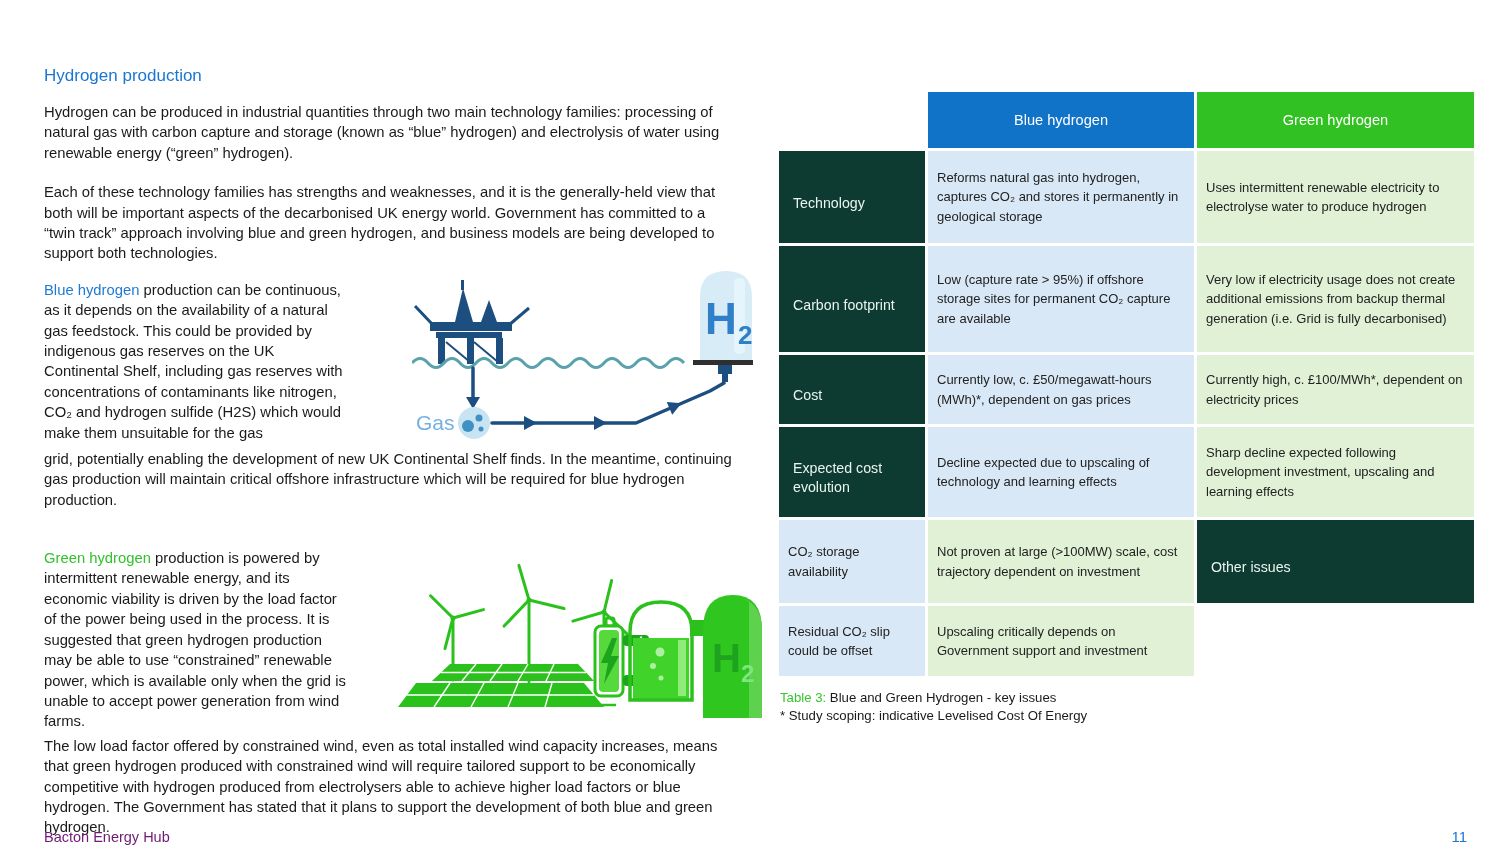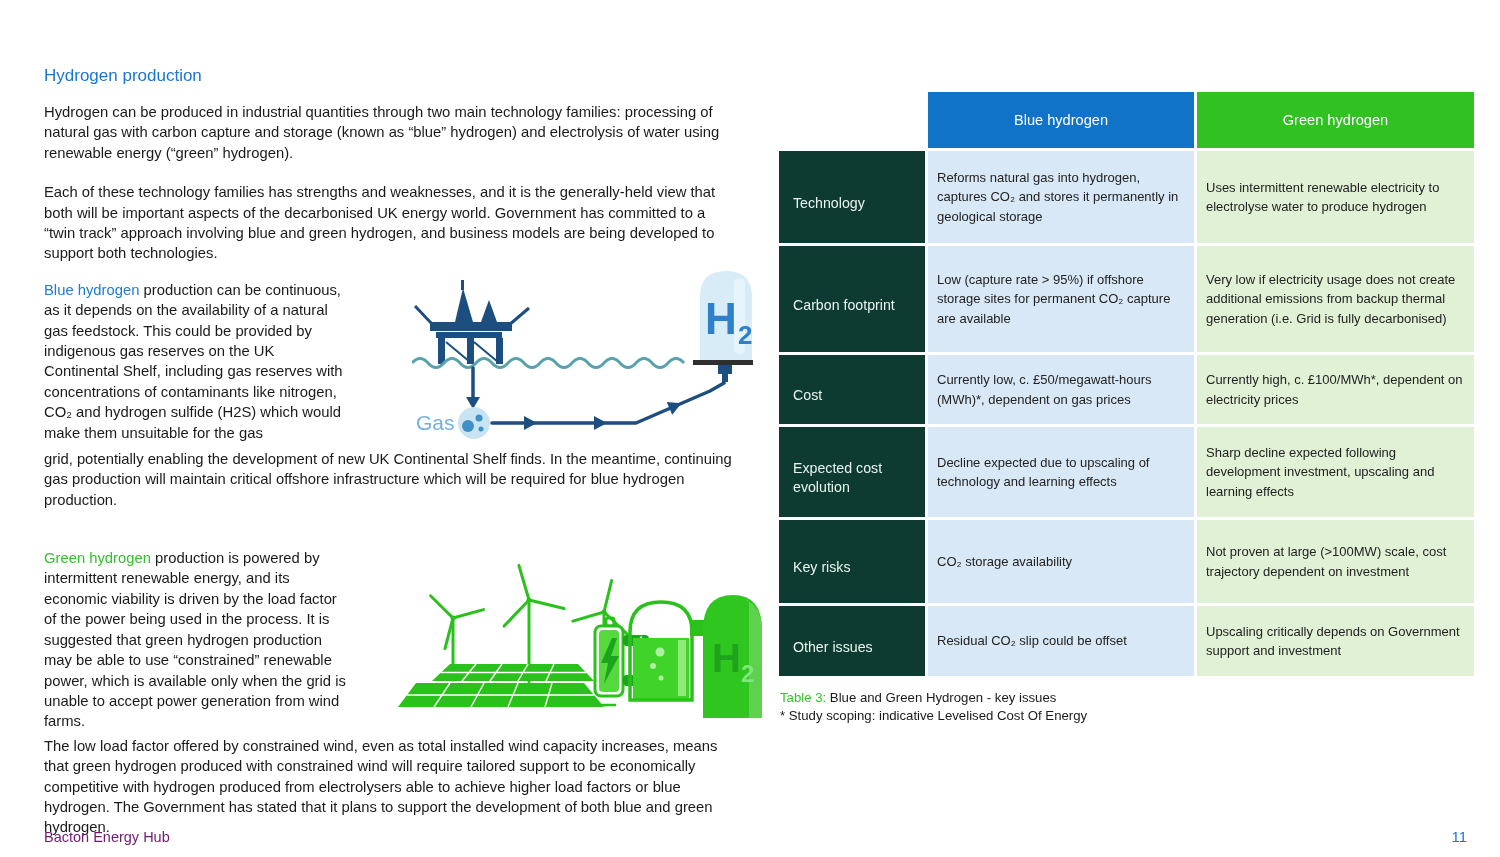--- a/index.html
+++ b/index.html
@@ -226,21 +226,20 @@
   <div class="val-cell cell-green">Very low if electricity usage does not create additional emissions from backup thermal generation (i.e. Grid is fully decarbonised)</div>
 
   <div class="row-lbl">Cost</div>
   <div class="val-cell cell-blue">Currently low, c. £50/megawatt-hours (MWh)*, dependent on gas prices</div>
   <div class="val-cell cell-green">Currently high, c. £100/MWh*, dependent on electricity prices</div>
 
   <div class="row-lbl">Expected cost evolution</div>
   <div class="val-cell cell-blue">Decline expected due to upscaling of technology and learning effects</div>
   <div class="val-cell cell-green">Sharp decline expected following development investment, upscaling and learning effects</div>
 
-  <div class="row-lbl">Key risks</div>
   <div class="val-cell cell-blue">CO₂ storage availability</div>
   <div class="val-cell cell-green">Not proven at large (&gt;100MW) scale, cost trajectory dependent on investment</div>
 
   <div class="row-lbl">Other issues</div>
   <div class="val-cell cell-blue">Residual CO₂ slip could be offset</div>
   <div class="val-cell cell-green">Upscaling critically depends on Government support and investment</div>
 </div>
 
 <div class="table-caption">
   <div><span class="cap-prefix">Table 3:</span><span> Blue and Green Hydrogen - key issues</span></div>

